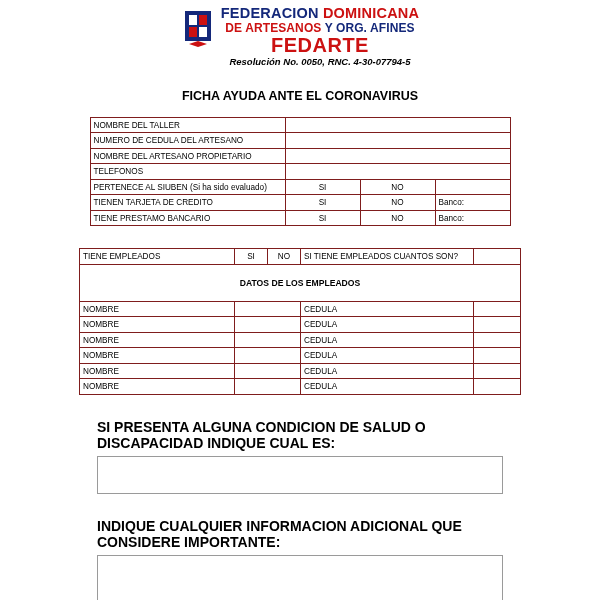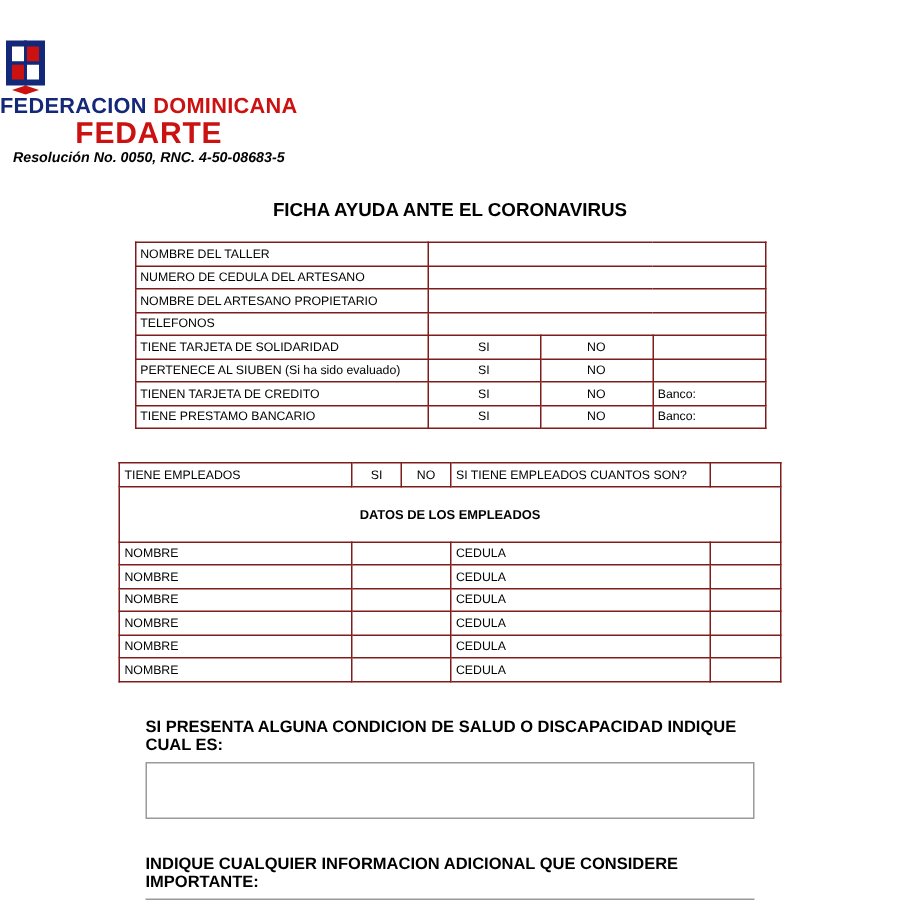--- a/index.html
+++ b/index.html
@@ -20,22 +20,21 @@
     height: 600px;
     box-sizing: border-box;
     padding: 0;
   }
 
   
   .header {
     display: flex;
     align-items: flex-start;
     justify-content: center;
-    padding-top: 22px;
-    flex-direction: column;
+    padding-top: 6px;
   }
   .logo-emblem {
     width: 34px;
     height: 40px;
     margin-right: 6px;
     margin-top: 2px;
     flex: 0 0 auto;
   }
   .header-text {
     text-align: center;
@@ -114,21 +113,21 @@
     vertical-align: middle;
   }
   .t2 .n-label { width: 60px; margin-left: 39px; }
   .t2 .n-val   { width: 175px; }
   .t2 .c-ced   { width: 65px; }
   .t2 .c-cedv  { width: 106px; }
 
   .section-q {
     width: 406px;
     margin: 24px auto 0 auto;
-    font-size: 11px;
+    font-size: 14px;
     font-weight: bold;
   }
   .answer-box {
     width: 406px;
     height: 38px;
     margin: 5px auto 0 auto;
     border: 1px solid #9a9a9a;
     box-sizing: border-box;
     background: #fff;
   }
@@ -158,22 +157,26 @@
         <rect x="16" y="3" width="2" height="30" fill="#14287a"></rect>
         <rect x="4" y="17" width="26" height="2" fill="#14287a"></rect>
         <path d="M17 33 L8 36 L17 39 L26 36 Z" fill="#cc1111"></path>
       </svg>
     </div>
     <div class="header-text">
       <div class="fed-line1">
         <span class="blue">FEDERACION</span>
         <span class="red">DOMINICANA</span>
       </div>
+      <div class="fed-line2">
+        <span class="red">DE ARTESANOS</span>
+        <span class="blue">Y ORG. AFINES</span>
+      </div>
       <div class="fedarte">FEDARTE</div>
-      <div class="resolucion">Resolución No. 0050,  RNC. 4-50-08683-5</div>
+      <div class="resolucion">Resolución No. 0050,  RNC. 4-30-07794-5</div>
     </div>
   </div>
 
   <div class="doc-title">FICHA AYUDA ANTE EL CORONAVIRUS</div>
 
   <table class="tbl t1">
     <tbody>
       <tr>
         <td class="c-label">NOMBRE DEL TALLER</td>
         <td class="c-val" colspan="3"></td>
@@ -182,26 +185,20 @@
         <td class="c-label">NUMERO DE CEDULA DEL ARTESANO</td>
         <td class="c-val" colspan="3"></td>
       </tr>
       <tr>
         <td class="c-label">NOMBRE DEL ARTESANO PROPIETARIO</td>
         <td class="c-val" colspan="3"></td>
       </tr>
       <tr>
         <td class="c-label">TELEFONOS</td>
         <td class="c-val" colspan="3"></td>
-      </tr>
-      <tr>
-        <td class="c-label">TIENE TARJETA DE SOLIDARIDAD</td>
-        <td class="c-mid">SI</td>
-        <td class="c-mid2">NO</td>
-        <td class="c-rest"></td>
       </tr>
       <tr>
         <td class="c-label">PERTENECE AL SIUBEN (Si ha sido evaluado)</td>
         <td class="c-mid">SI</td>
         <td class="c-mid2">NO</td>
         <td class="c-rest"></td>
       </tr>
       <tr>
         <td class="c-label">TIENEN TARJETA DE CREDITO</td>
         <td class="c-mid">SI</td>

